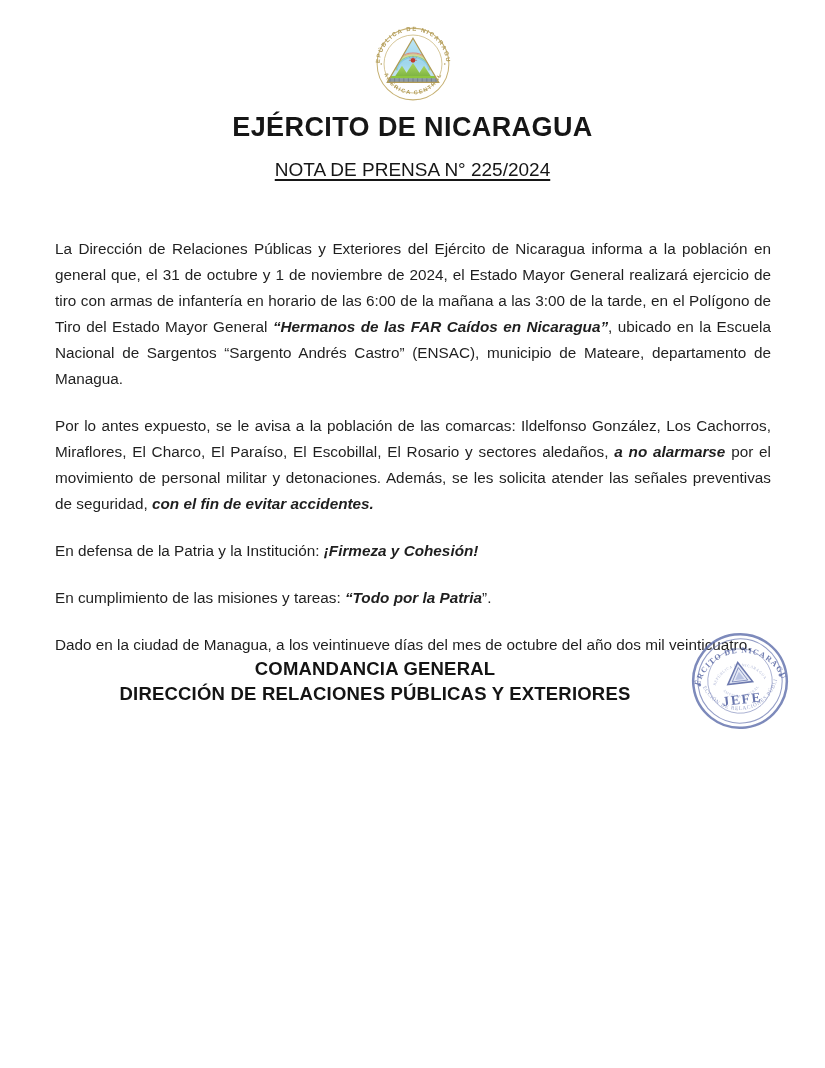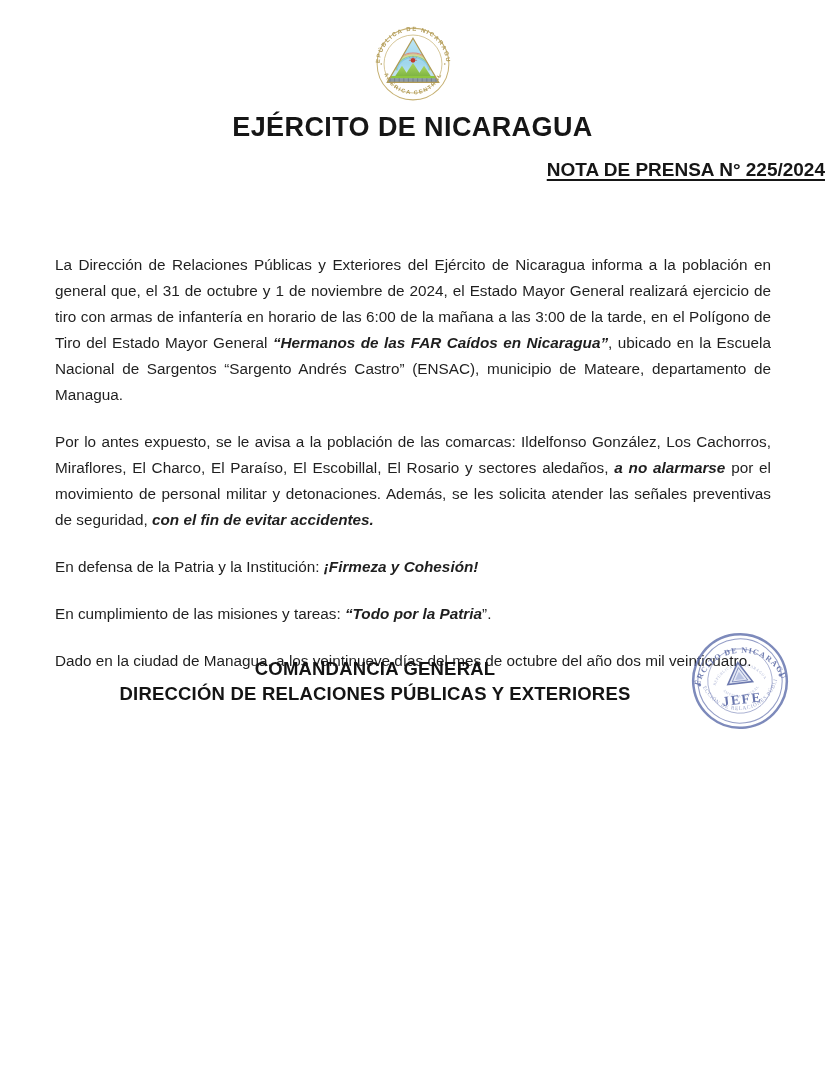--- a/index.html
+++ b/index.html
@@ -49,44 +49,43 @@
   .title-main {
     font-size: 27px;
     font-weight: bold;
     letter-spacing: 0.4px;
     color: #161616;
     margin: 0;
     line-height: 1.15;
   }
   .title-sub {
     font-size: 19px;
-    font-weight: bold;
+    font-weight: normal;
     margin: 16px 0 0 0;
     line-height: 1.2;
     color: #161616;
-    text-align: right;
   }
   .title-sub .u {
     text-decoration: underline;
     text-underline-offset: 3px;
     text-decoration-thickness: 2px;
   }
   .title-third {
     font-size: 18px;
     font-weight: bold;
     margin: 22px 0 0 0;
     letter-spacing: 0.1px;
     color: #161616;
     line-height: 1.2;
   }
 
   
   .body-text {
     position: absolute;
-    top: 252px;
+    top: 236px;
     left: 55px;
     width: 716px;
   }
   .para {
     text-align: justify;
     text-justify: inter-word;
     font-size: 15.3px;
     line-height: 26px;
     margin: 0 0 21px 0;
     color: #1f1f1f;

